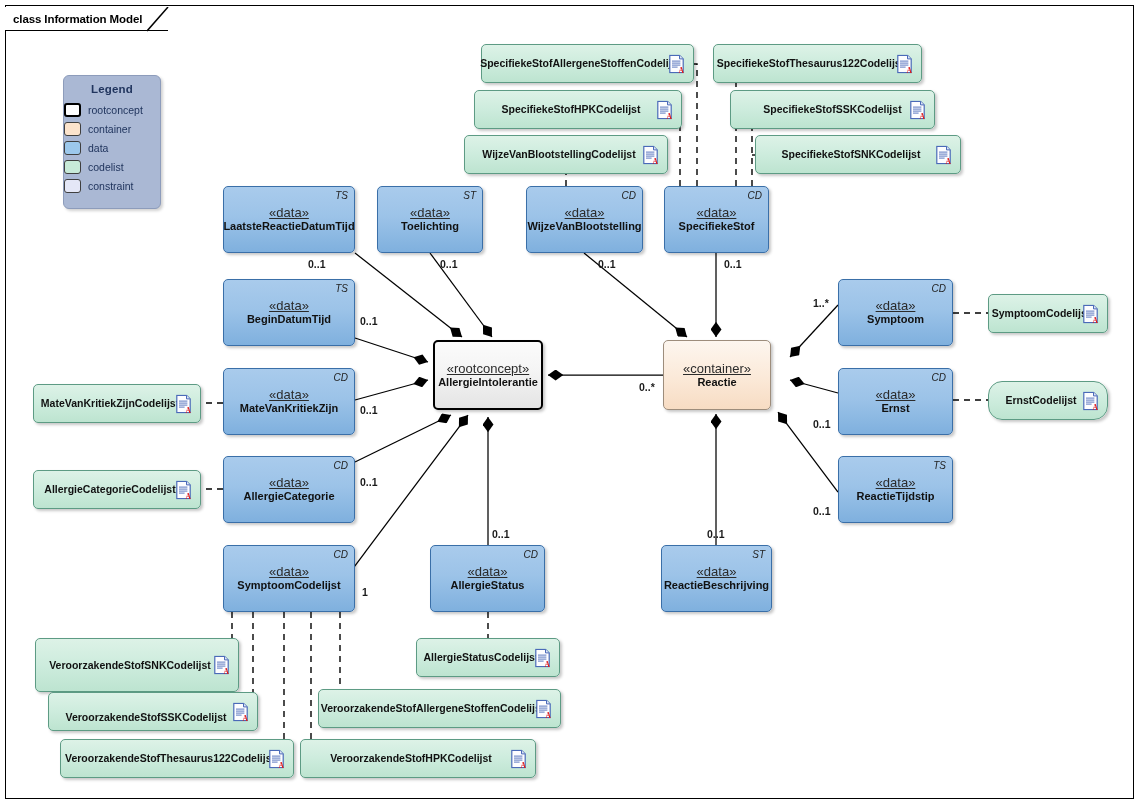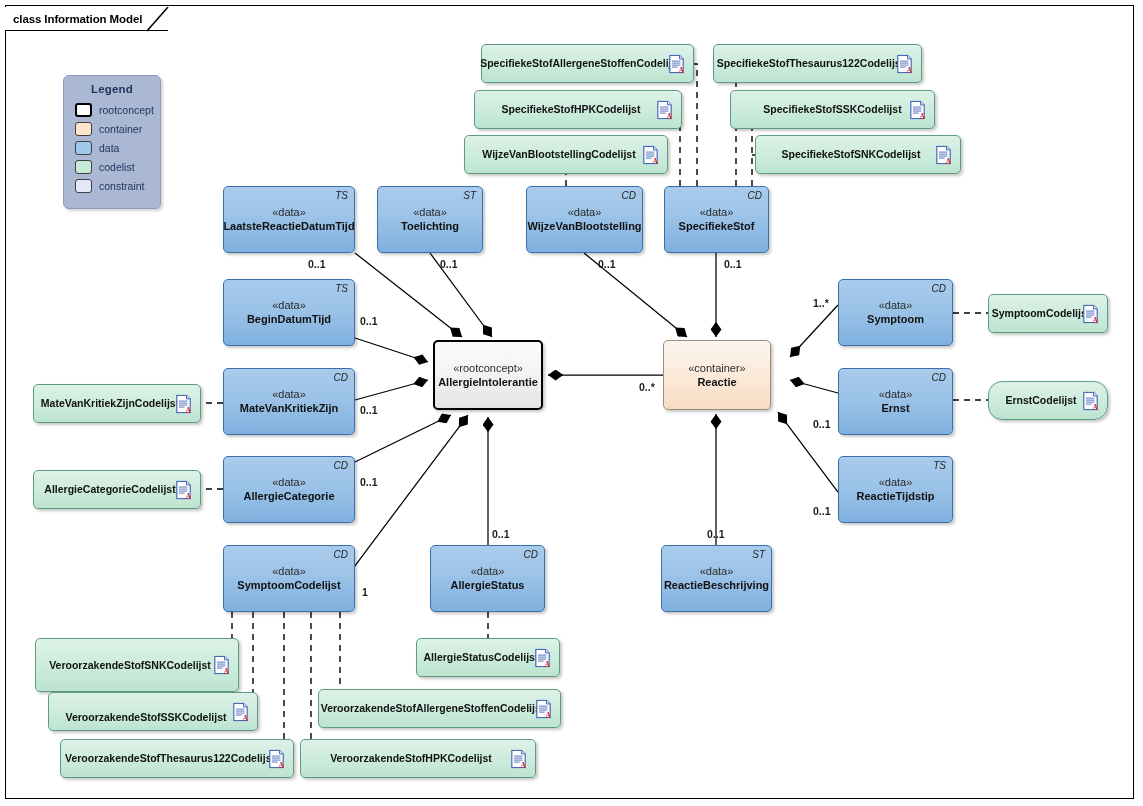--- a/index.html
+++ b/index.html
@@ -90,24 +90,25 @@
   
   .node.codelist {
     border: 1.3px solid #5d9b84;
     background: linear-gradient(to bottom, #ddf2e7 0%, #cdecdd 50%, #bde4d0 100%);
     flex-direction: row;
     justify-content: center;
     align-items: center;
   }
 
   .stereotype {
-    font-size: 11px;
+    font-size: 13px;
     color: #2b2b2b;
     line-height: 13px;
     white-space: nowrap;
+    text-decoration: underline;
   }
   .cname {
     font-size: 11px;
     font-weight: bold;
     color: #111;
     line-height: 14px;
     white-space: nowrap;
     text-align: left;
   }
   .corner-tag {
@@ -160,21 +161,20 @@
   #legend .legend-title {
     text-align: center;
     font-size: 11.5px;
     font-weight: bold;
     color: #21355e;
     margin-top: 7px;
     letter-spacing: 0.2px;
   }
   #legend .legend-rows {
     margin-top: 6px;
-    padding-left: 11px;
   }
   #legend .legend-row {
     display: flex;
     align-items: center;
     height: 18px;
     margin-bottom: 1px;
   }
   #legend .swatch {
     width: 17px; height: 14px;
     border-radius: 3px;

